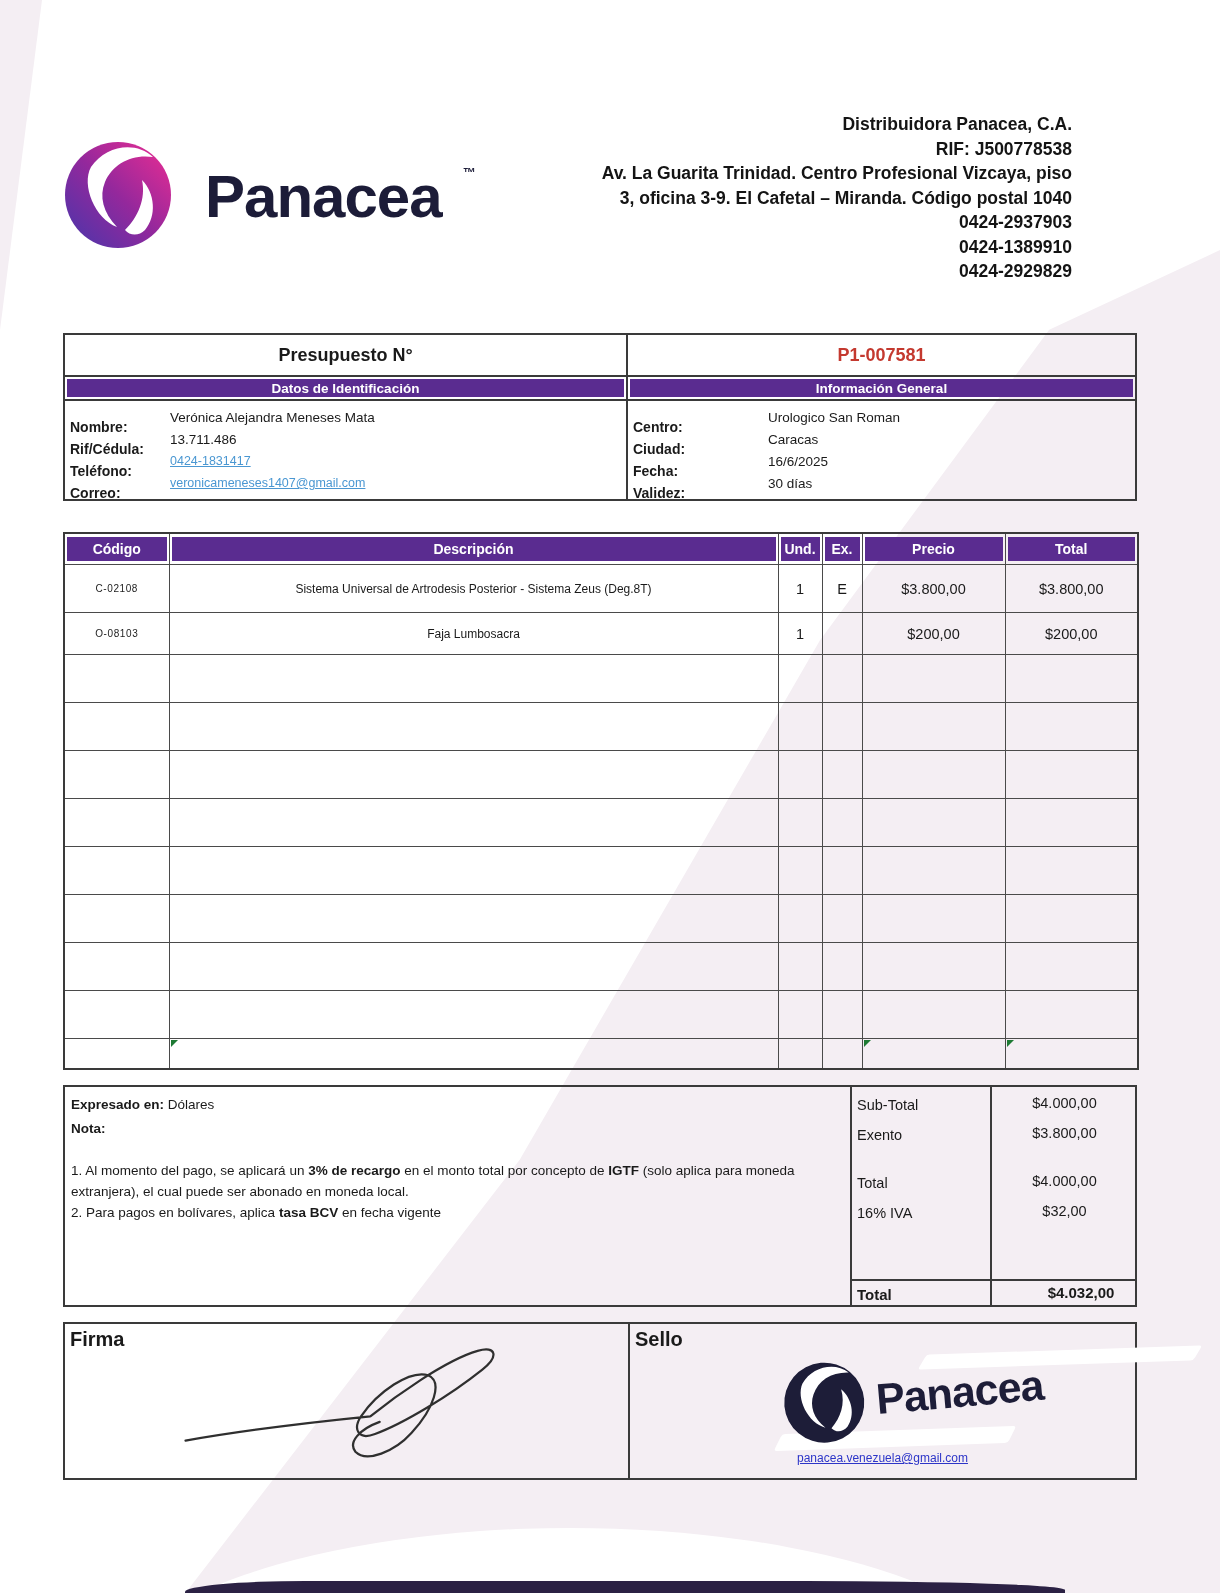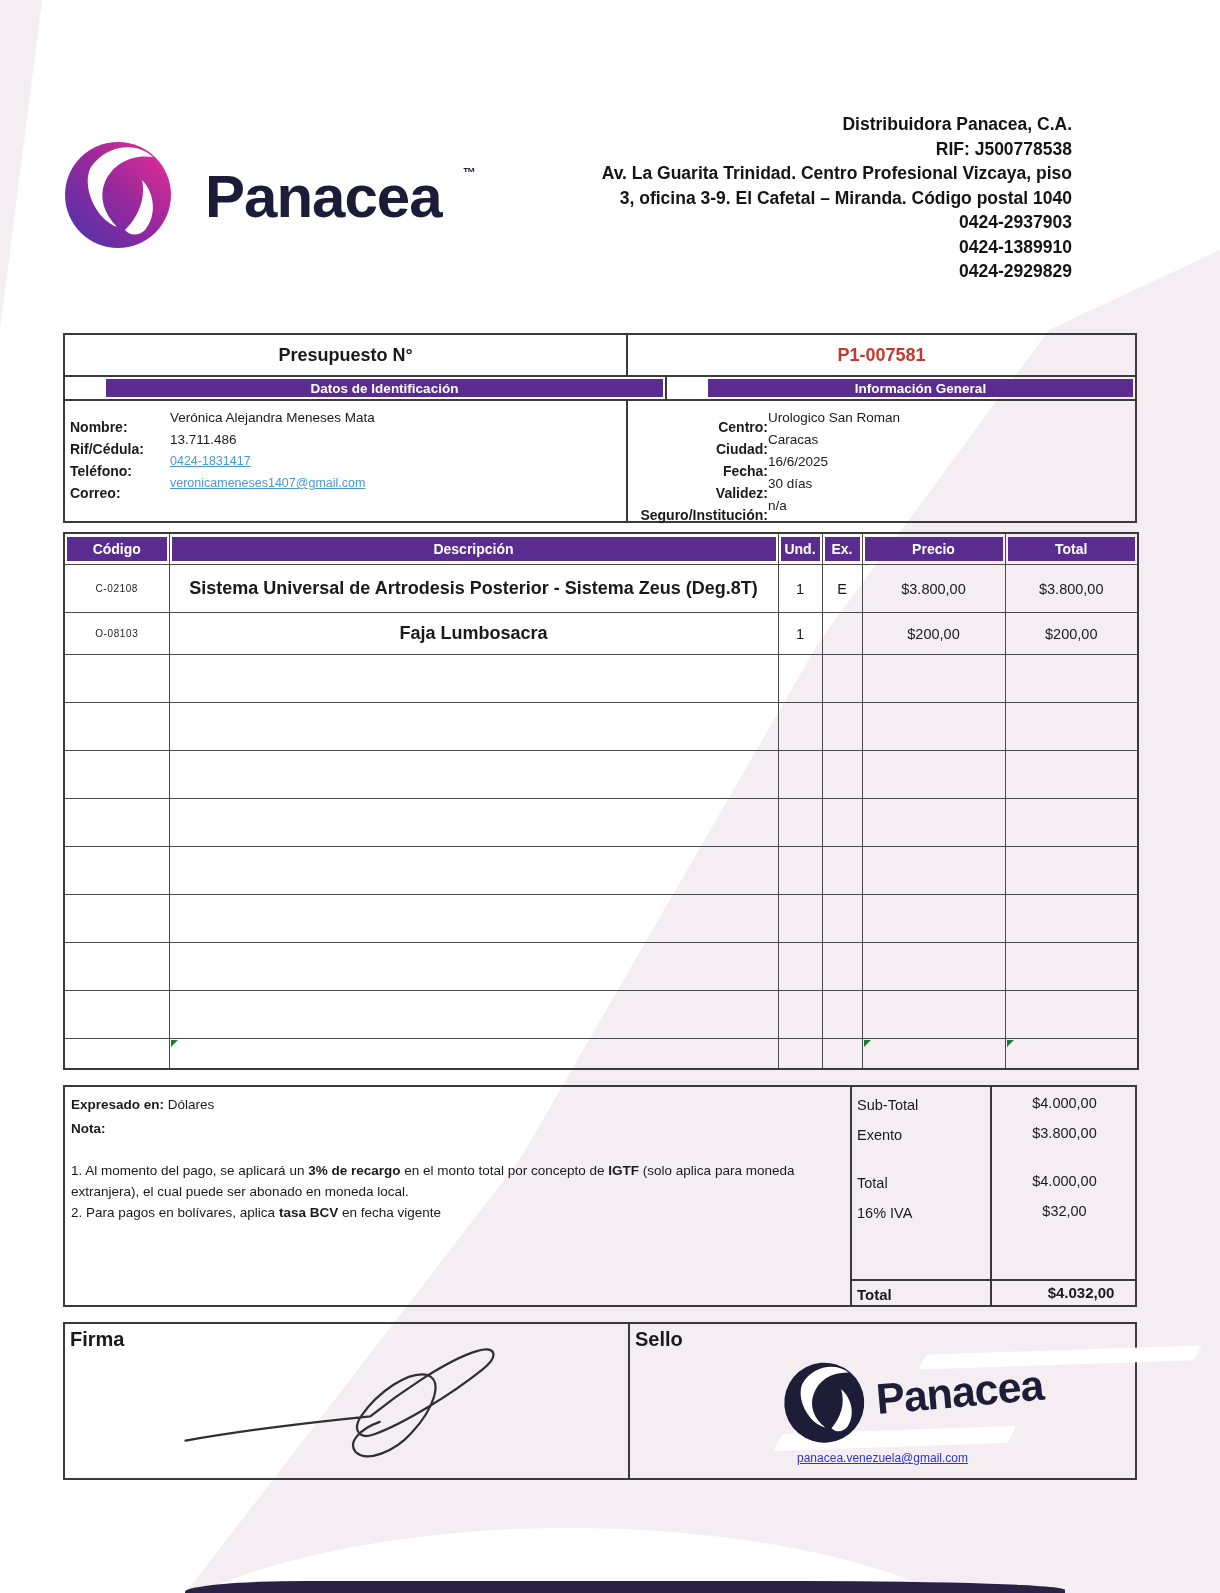--- a/index.html
+++ b/index.html
@@ -27,49 +27,49 @@
   
   .budget-box { position:absolute; left:63px; top:333px; width:1074px; border:2px solid #3a3a3a; }
   .bb-title-row { display:flex; height:40px; }
   .bb-title-left { width:563px; border-right:2px solid #3a3a3a; display:flex; align-items:center; justify-content:center;
     font-weight:bold; font-size:18px; }
   .bb-title-right { flex:1; display:flex; align-items:center; justify-content:center;
     font-size:18px; font-weight:600; color:#c4392f; }
   .bb-bar-row { display:flex; height:26px; border-top:2px solid #3a3a3a; border-bottom:2px solid #3a3a3a; }
   .bar-seg { background:#5a2c90; background-clip:content-box; padding:2px;
     display:flex; align-items:center; justify-content:center;
-    color:#fff; font-weight:bold; font-size:13.5px;margin-left:39px; }
+    color:#fff; font-weight:bold; font-size:13.5px; }
   .bar-seg.left { width:563px; border-right:2px solid #3a3a3a; }
   .bar-seg.right { flex:1; }
   .bb-fields-row { display:flex; }
   .bb-col { padding:5px 0 5px 5px; }
   .bb-col.left { width:563px; border-right:2px solid #3a3a3a; }
   .bb-col.right { flex:1; }
   .field-row { display:flex; align-items:center; height:22px; }
   .field-label { font-weight:bold; font-size:14px; width:100px; flex:none;margin-top:20px; }
-  .bb-col.right .field-label { width:135px;text-align:right; }
+  .bb-col.right .field-label { width:135px; }
   .field-value { font-size:13.5px; }
   a.doc-link { color:#4a97d2; text-decoration:underline; font-size:12.5px; cursor:pointer; }
 
   
   .items-table-wrap { position:absolute; left:63px; top:532px; width:960px; }
   table.items { border-collapse:collapse; table-layout:fixed; width:1074px; }
   table.items { border:2px solid #3a3a3a; }
   table.items th, table.items td { border:1.5px solid #4a4a4a; padding:0; text-align:center; vertical-align:middle; }
   table.items th { padding:3px 2px; }
   .th-fill { background:#5a2c90; color:#fff; font-weight:bold; font-size:14px; height:24px;
     display:flex; align-items:center; justify-content:center; }
   col.c-codigo { width:105px; } col.c-desc { width:609px; } col.c-und { width:44px; }
   col.c-ex { width:40px; } col.c-precio { width:143px; } col.c-total { width:133px; }
   tr.row-data-1 td { height:48px; }
   tr.row-data-2 td { height:42px; }
   tr.empty-row td { height:48px; }
   tr.last-row td { height:30px; }
   .cell-code { font-size:10px; letter-spacing:.6px; color:#222; }
-  .cell-desc { font-size:18px;font-weight:bold; }
+  .cell-desc { font-size:12px; }
   .cell-num { font-size:14.5px; }
   td.rel { position:relative; }
   .corner-tri { position:absolute; left:1px; top:1px; width:0; height:0;
     border-top:7px solid #1e7a34; border-right:7px solid transparent; }
 
   
   .summary-box { position:absolute; left:63px; top:1085px; width:1074px; height:222px; border:2px solid #3a3a3a; }
   .sum-vline1 { position:absolute; left:785px; top:0; bottom:0; width:2px; background:#3a3a3a; }
   .sum-vline2 { position:absolute; left:925px; top:0; bottom:0; width:2px; background:#3a3a3a; }
   .sum-hline  { position:absolute; left:785px; right:0; top:192px; height:2px; background:#3a3a3a; }
@@ -174,24 +174,20 @@
             <span class="field-label">Ciudad:</span>
             <span class="field-value">Caracas</span>
           </div>
           <div class="field-row">
             <span class="field-label">Fecha:</span>
             <span class="field-value">16/6/2025</span>
           </div>
           <div class="field-row">
             <span class="field-label">Validez:</span>
             <span class="field-value">30 días</span>
-          </div>
-          <div class="field-row">
-            <span class="field-label">Seguro/Institución:</span>
-            <span class="field-value">n/a</span>
           </div>
         </div>
       </div>
     </div>
 
     <div class="items-table-wrap">
       <table class="items">
         <colgroup>
           <col class="c-codigo">
             <col class="c-desc">

